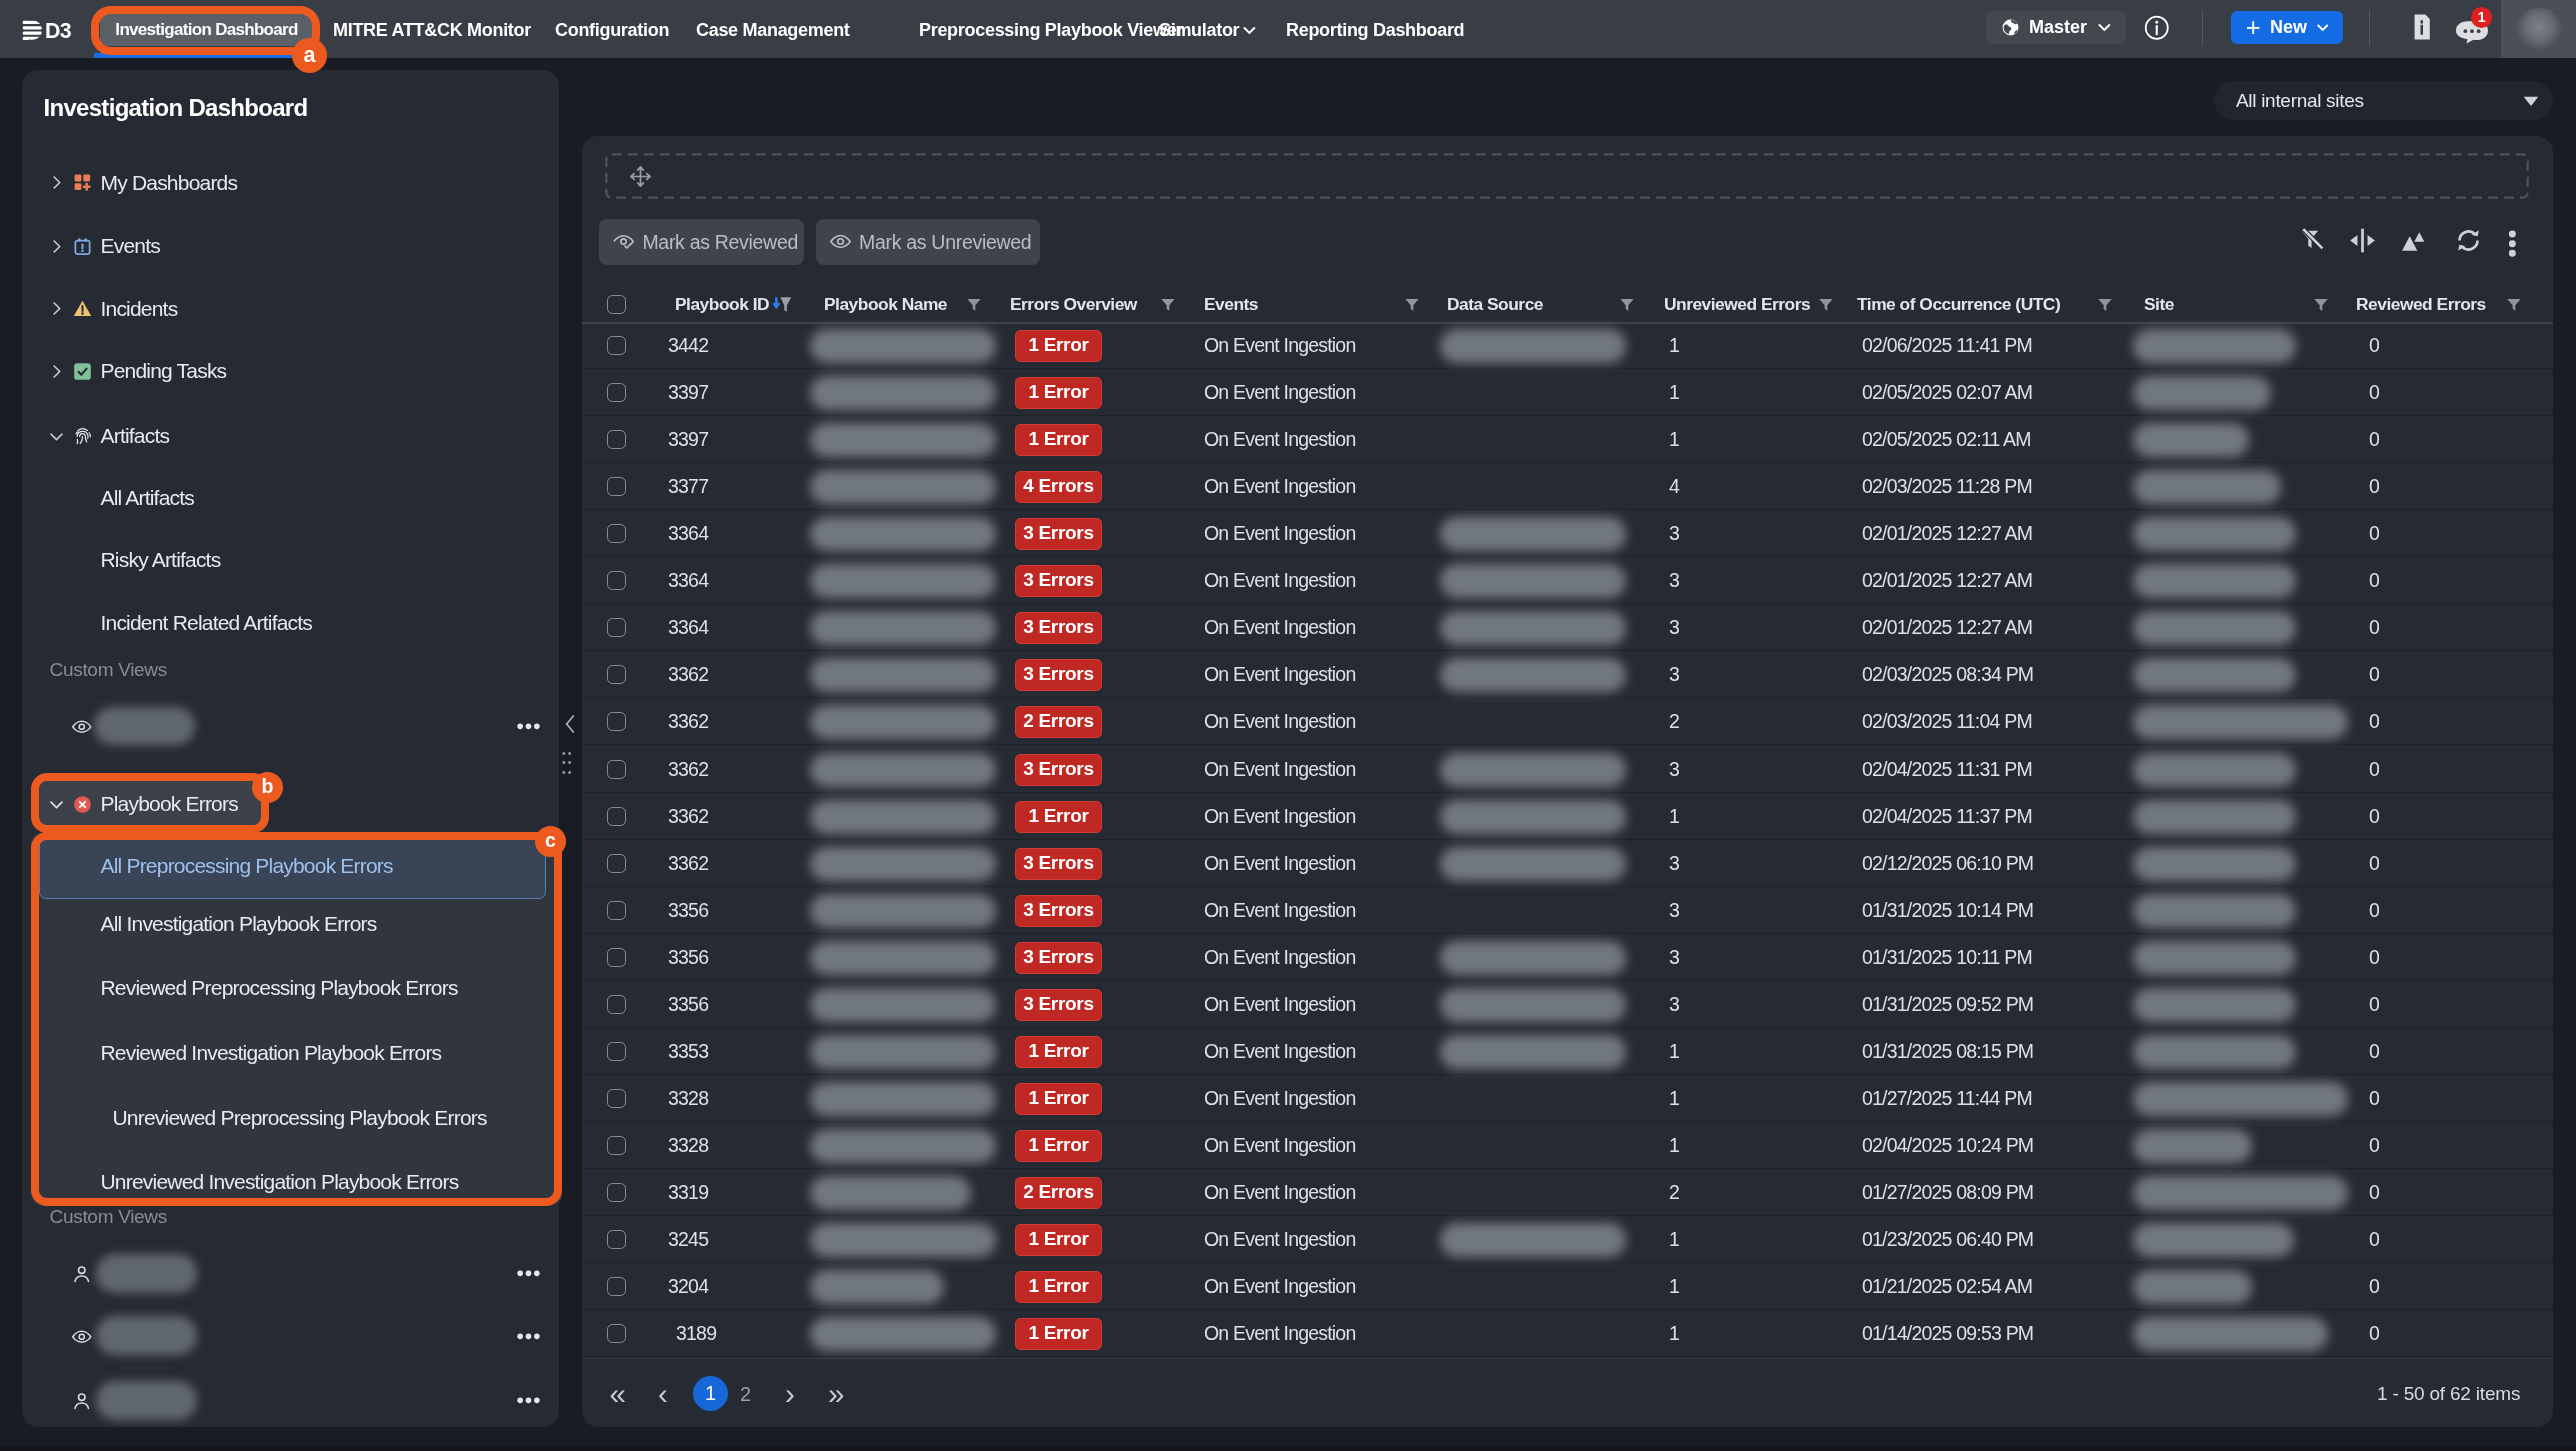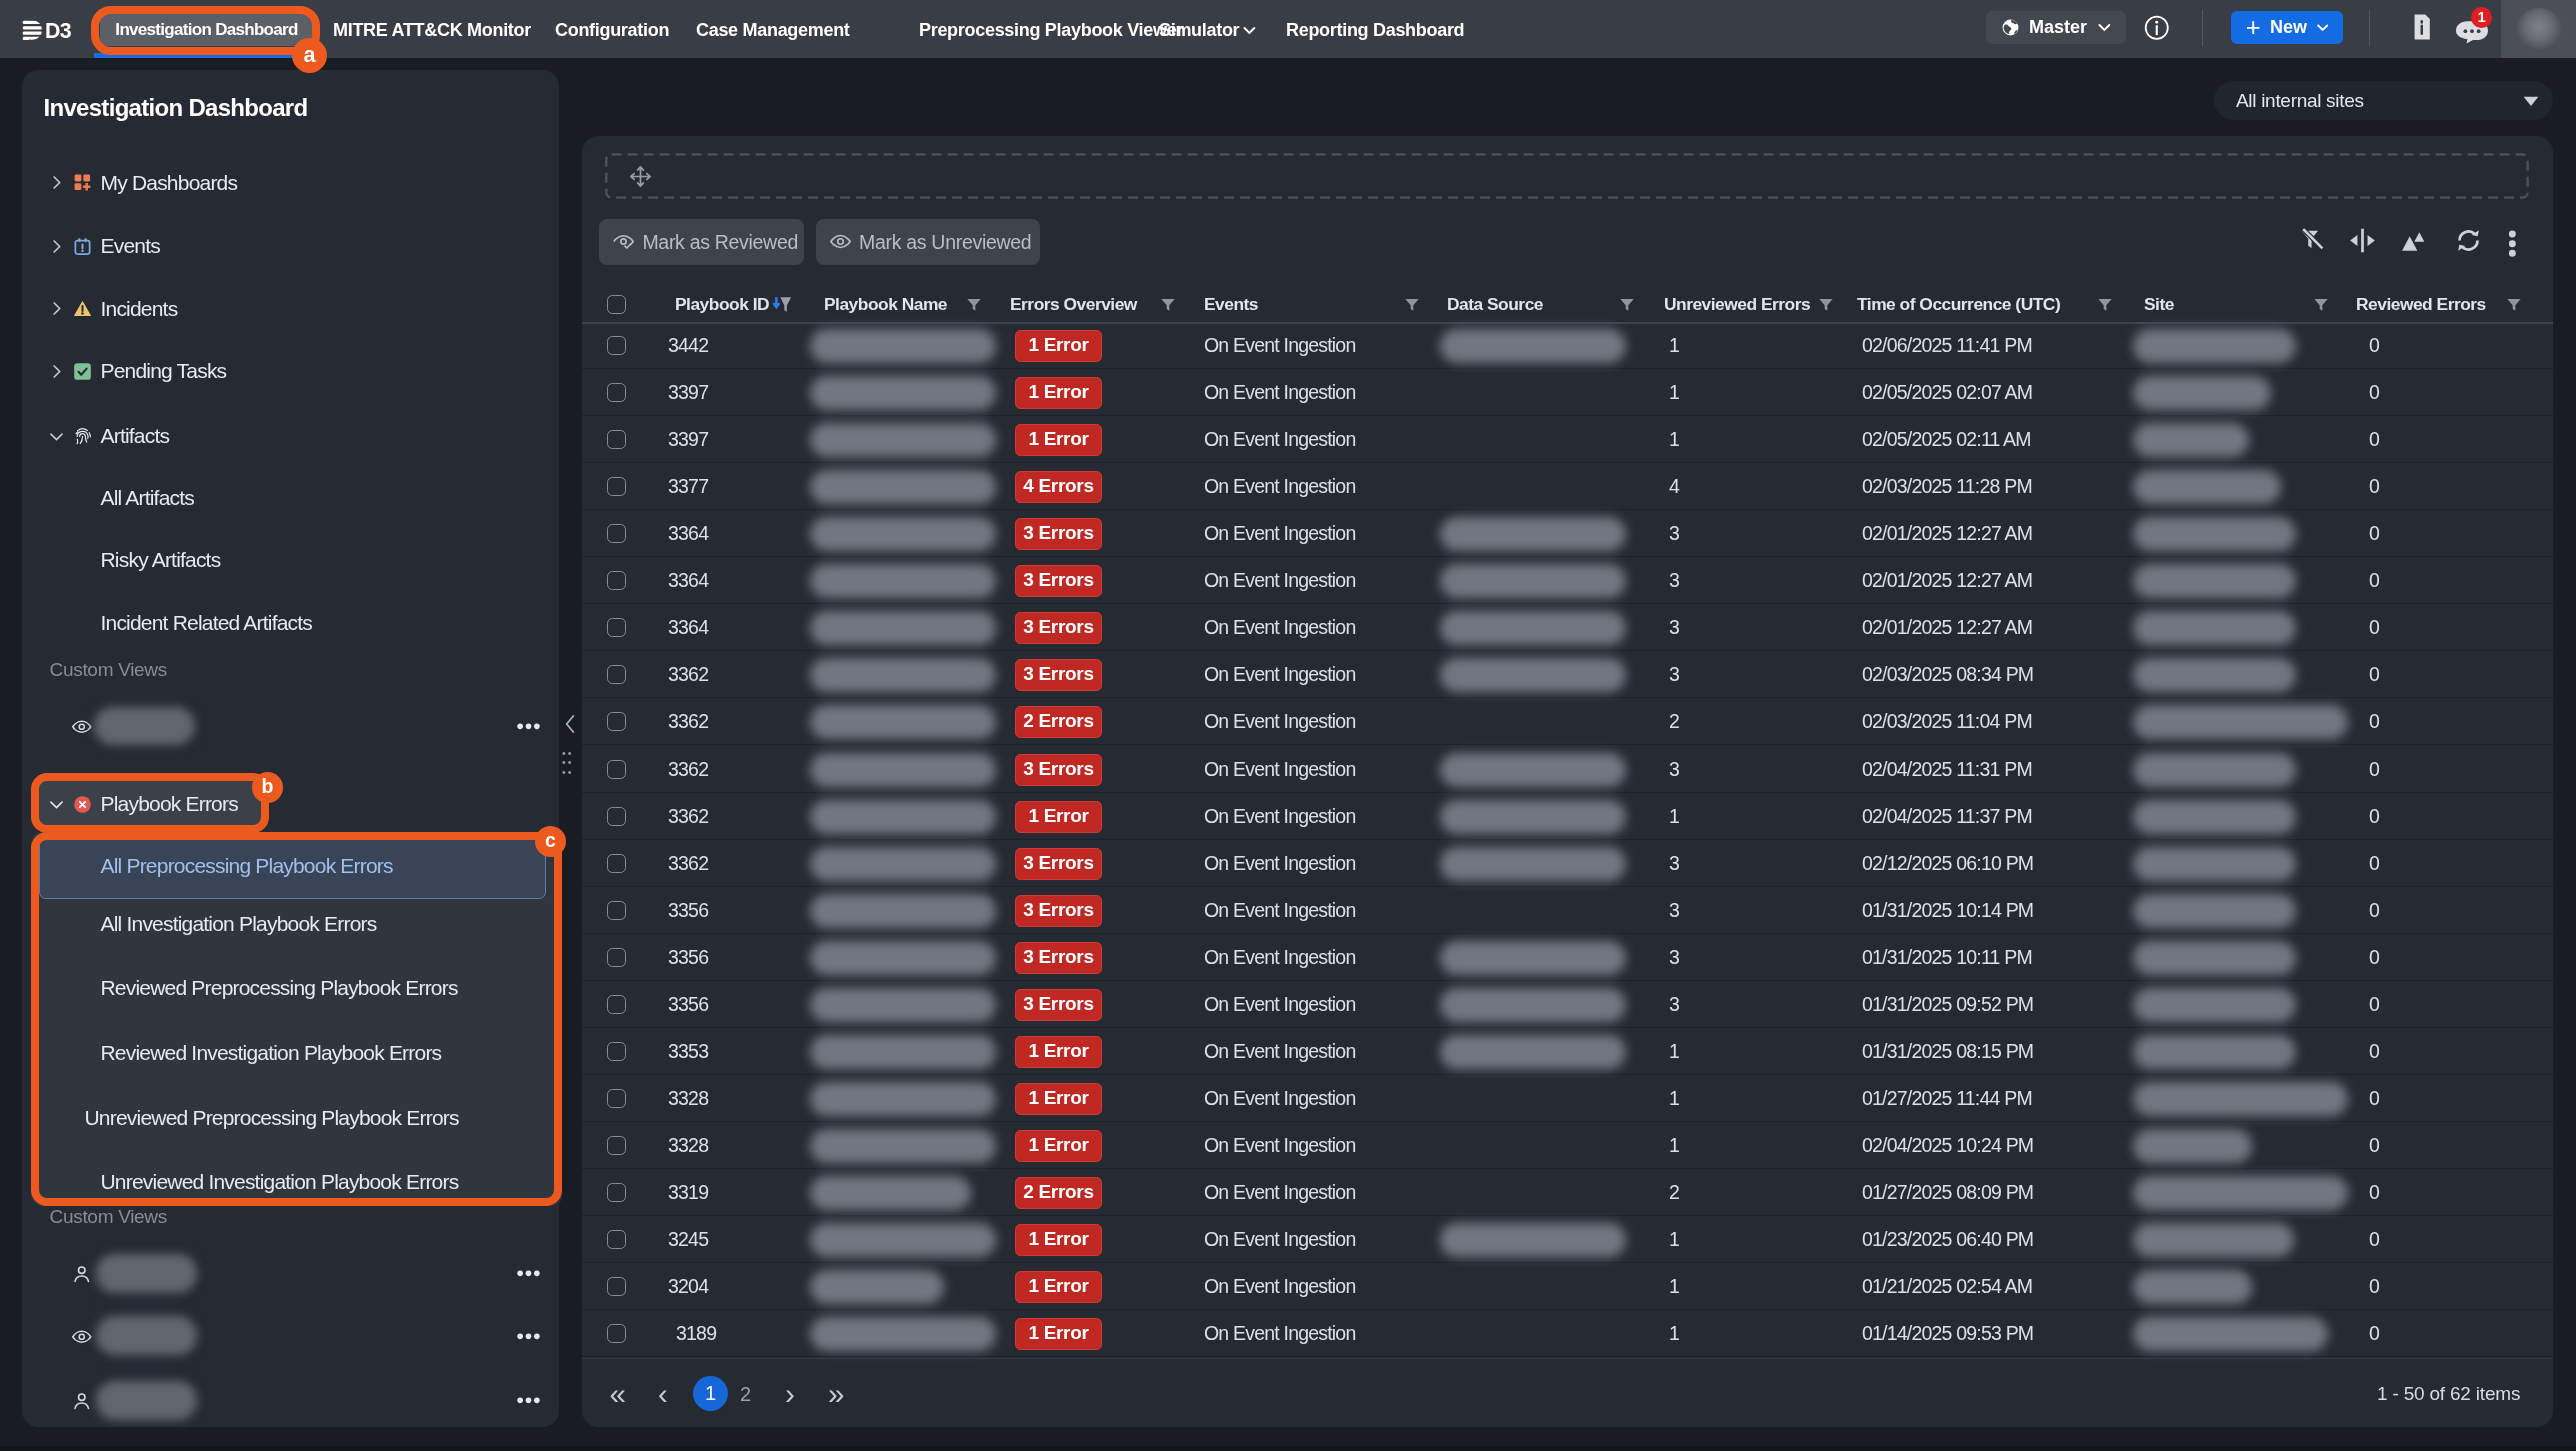--- a/index.html
+++ b/index.html
@@ -217,21 +217,21 @@
 <circle cx="12" cy="12" r="10.5" fill="#e05a52"></circle>
 <path d="M8.6 8.6l6.8 6.8M15.4 8.6l-6.8 6.8" stroke="#fff" stroke-width="2.4" stroke-linecap="round"></path>
       </svg>
 <div class="st" style="left:79px;top:734px">Playbook Errors</div>
 <div style="position:absolute;left:9.4px;top:762px;width:531px;height:374px;background:#31353e;border-radius:10.7px"></div>
 <div style="position:absolute;left:17px;top:765px;width:507px;height:64px;background:#3a4457;border:1.3px solid #5b7fae;border-radius:6.7px"></div>
 <div class="st sel" style="left:79px;top:796px">All Preprocessing Playbook Errors</div>
 <div class="st" style="left:79px;top:854px">All Investigation Playbook Errors</div>
 <div class="st" style="left:79px;top:918px">Reviewed Preprocessing Playbook Errors</div>
 <div class="st" style="left:79px;top:983px">Reviewed Investigation Playbook Errors</div>
-<div class="st" style="left:63px;top:1048px">Unreviewed Preprocessing Playbook Errors</div>
+<div class="st" style="left:91px;top:1048px">Unreviewed Preprocessing Playbook Errors</div>
 <div class="st" style="left:79px;top:1112px">Unreviewed Investigation Playbook Errors</div>
 <div class="cvlabel" style="top:1147px">Custom Views</div>
 <svg style="position:absolute;left:49px;top:1193px" width="21.5" height="21.5" viewBox="0 0 24 24" fill="none">
         <circle cx="12" cy="8" r="3.6" stroke="#d6dade" stroke-width="1.8"></circle>
         <path d="M4.5 20.5c.8-4 3.8-6 7.5-6s6.7 2 7.5 6" stroke="#d6dade" stroke-width="1.8" stroke-linecap="round"></path>
       </svg>
 <div class="spill" style="left:74px;top:1184px;width:101px;height:39px"></div>
 <svg style="position:absolute;left:495px;top:1200px" width="23" height="6.7" viewBox="0 0 34 10">
         <circle cx="4.5" cy="5" r="4.2" fill="#e6e9ec"></circle>
         <circle cx="17" cy="5" r="4.2" fill="#e6e9ec"></circle>

